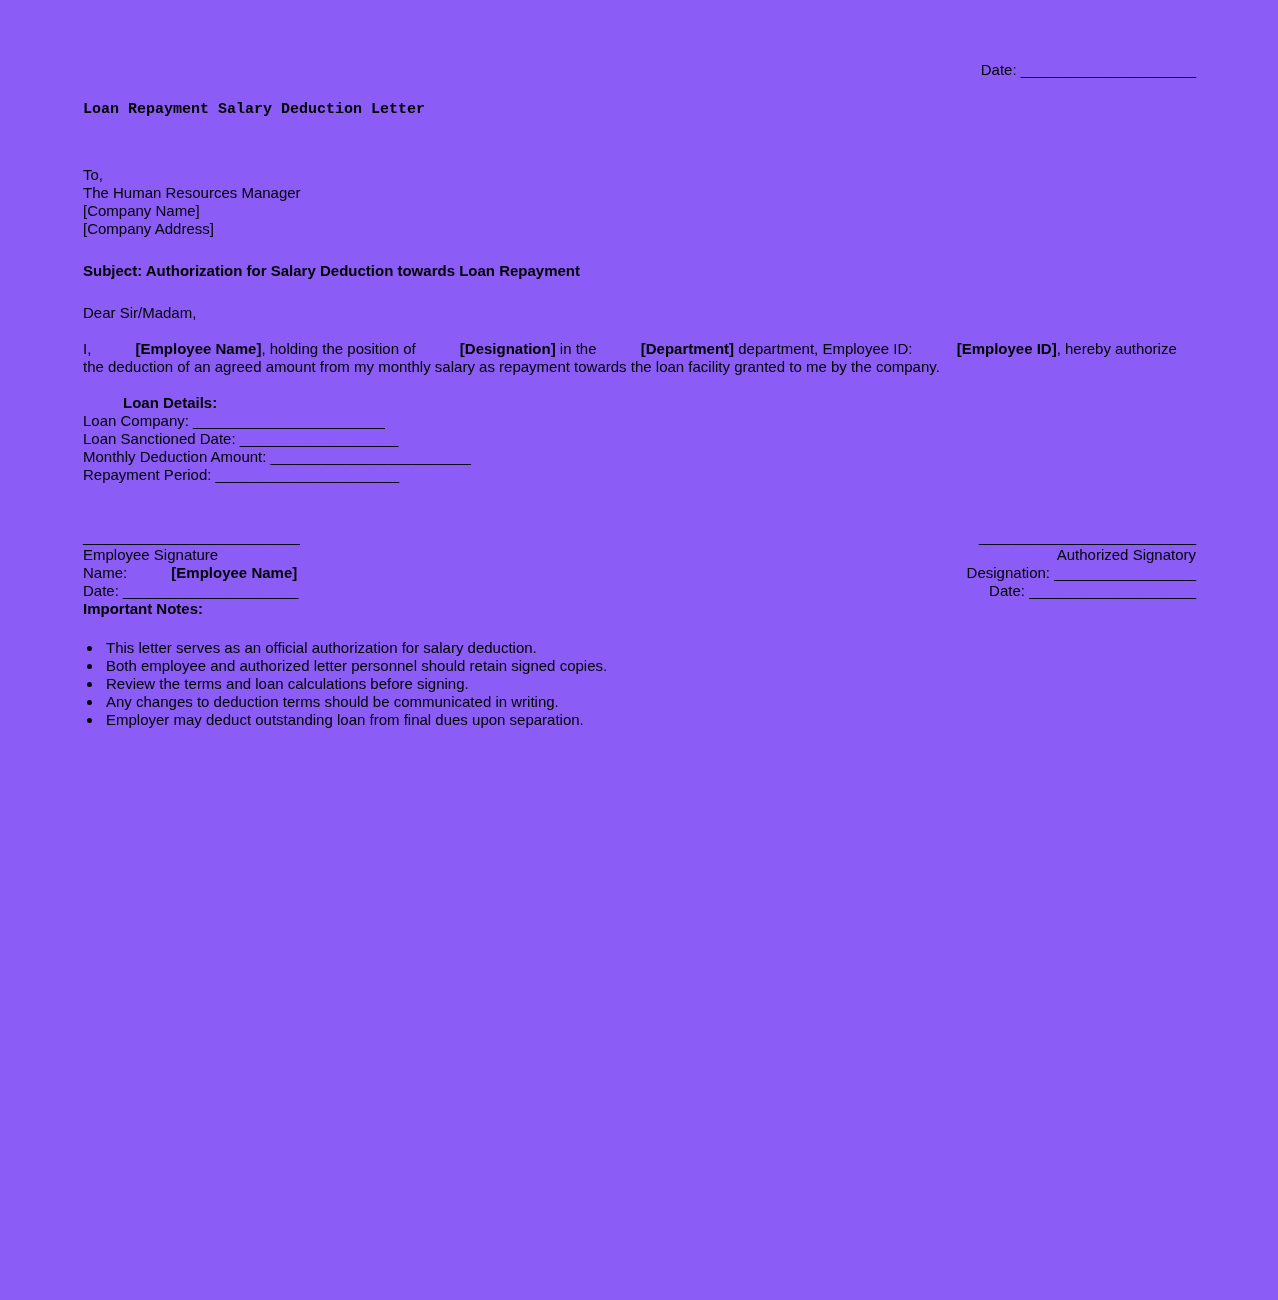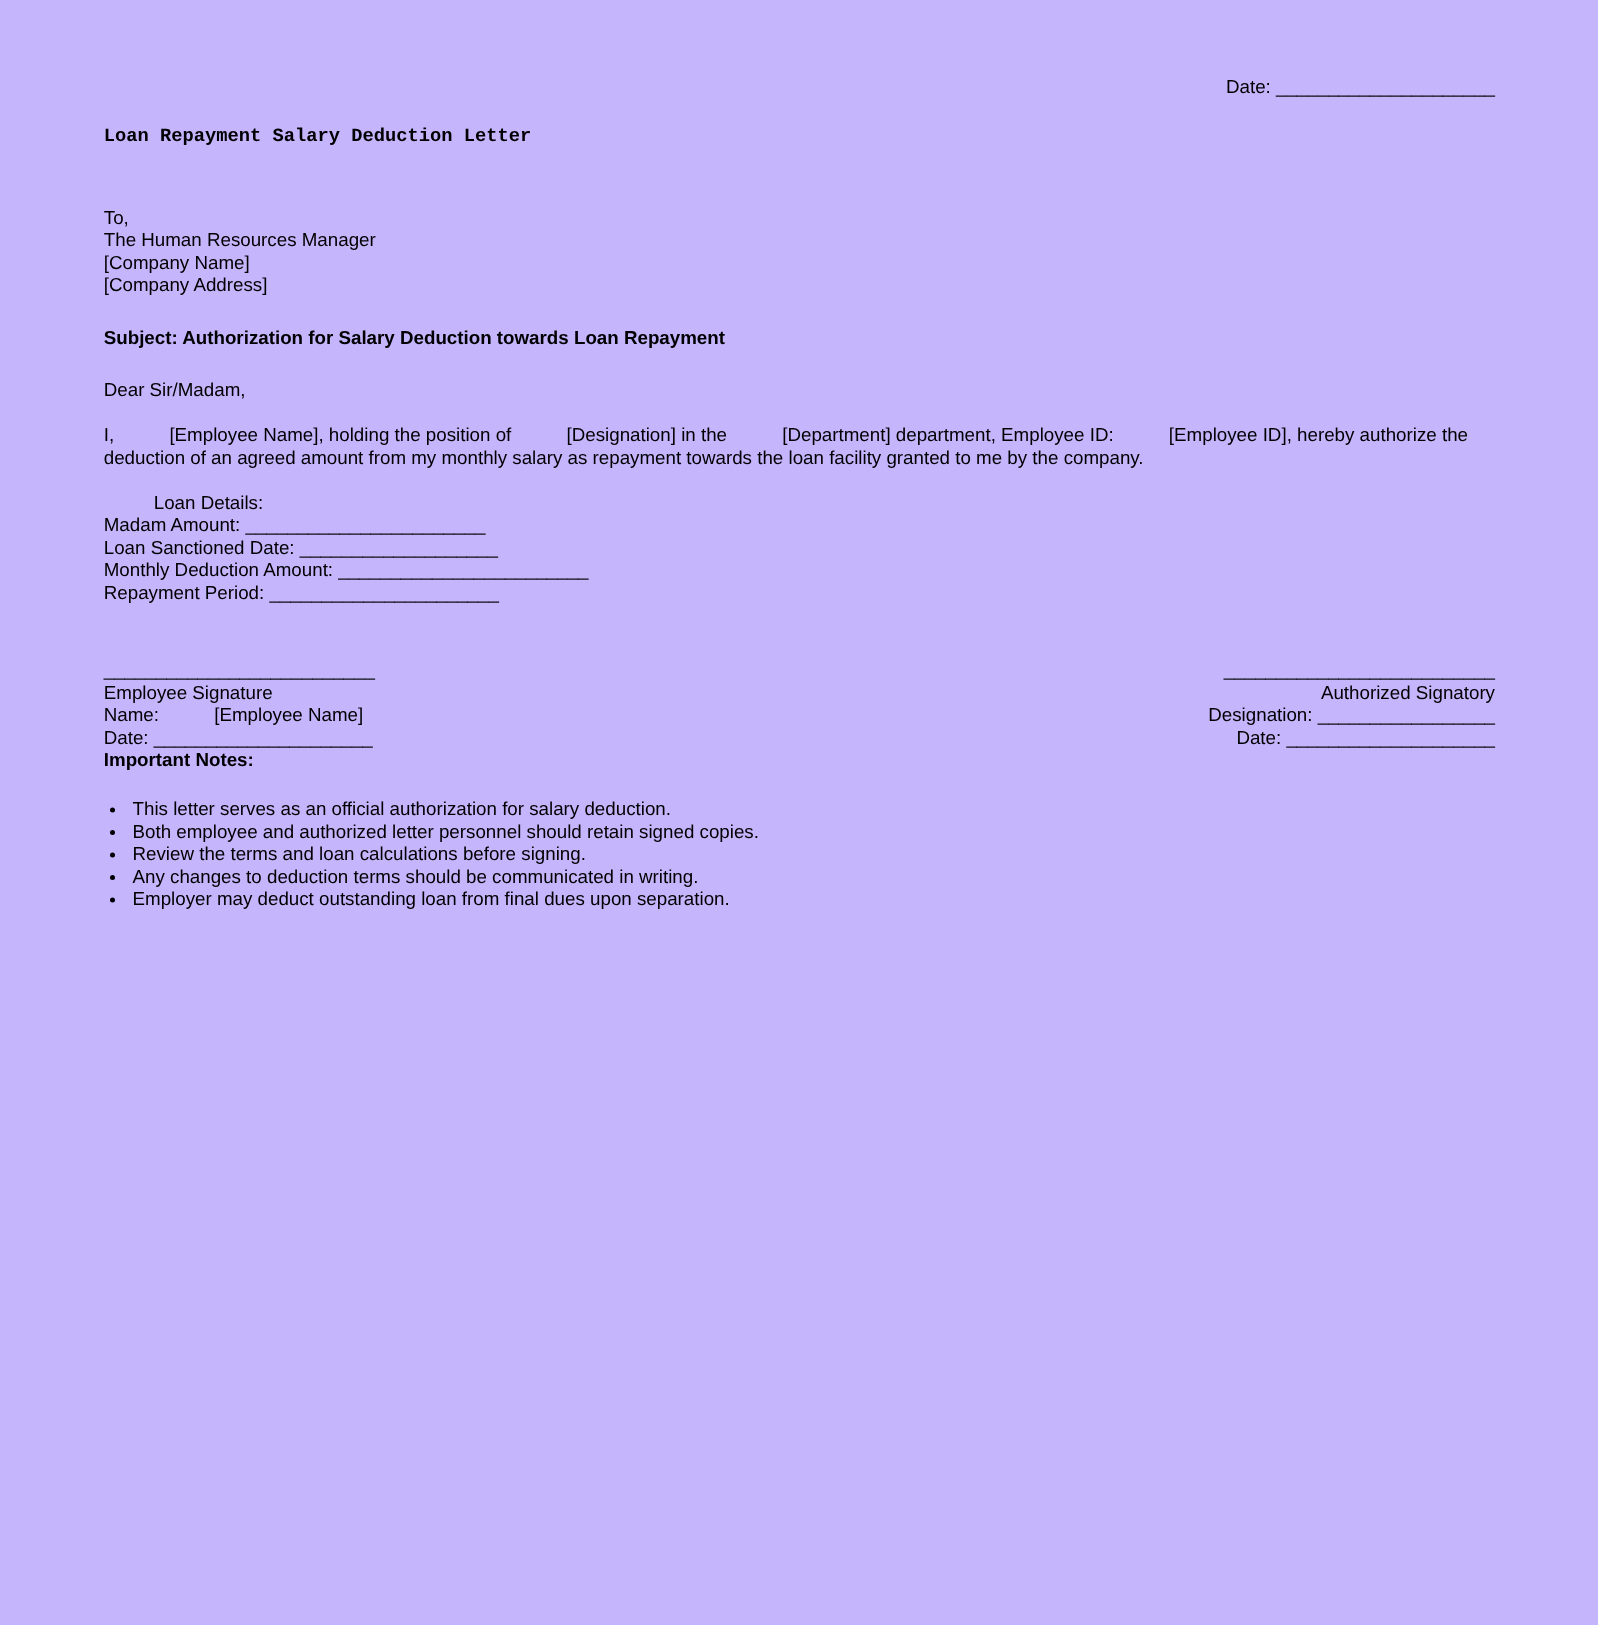--- a/index.html
+++ b/index.html
@@ -5,29 +5,29 @@
   html, body {
     margin: 0;
     padding: 0;
     background: #ffffff;
   }
   .page {
     position: relative;
     width: 1278px;
     height: 1300px;
     box-sizing: border-box;
-    background: #c4b5fd;
+    background: #8b5cf6;
     color: #000000;
     font-family: "Liberation Sans", "DejaVu Sans", sans-serif;
     font-size: 15px;
     line-height: 18px;
     padding: 61px 82px 0 83px;
     overflow: hidden;
   }
-  .b { font-weight: normal; padding-left: 40px; }
+  .b { font-weight: bold; padding-left: 40px; }
   .date-line { text-align: right; margin: 0; }
   .title { margin: 22px 0 0 0; text-align: left; font-weight: bold; font-family: Liberation Mono, monospace; }
   .recipient { margin: 47px 0 0 0; }
   .subject { margin: 24px 0 0 0; font-weight: bold; }
   .salutation { margin: 24px 0 0 0; }
   .intro { margin: 18px 0 0 0; }
   .loan-details { margin: 18px 0 0 0; }
   .para { margin: 18px 0 0 0; }
   .sig-row {
     margin: 44px 0 0 0;
@@ -65,21 +65,21 @@
 
   <div class="salutation">Dear Sir/Madam,</div>
 
   <div class="intro">
     <span>I, </span><span class="b">[Employee Name]</span><span>, holding the position of </span><span class="b">[Designation]</span><span> in the </span><span class="b">[Department]</span><span> department, Employee ID: </span><span class="b">[Employee ID]</span><span>, hereby authorize the deduction of an agreed amount from my monthly salary as repayment towards the loan facility granted to me by the company.</span>
   </div>
 
   <div class="loan-details">
     <div class="b">Loan Details:</div>
     <div>
-      <span>Madam Amount: </span><span>_______________________</span>
+      <span>Loan Company: </span><span>_______________________</span>
     </div>
     <div>
       <span>Loan Sanctioned Date: </span><span>___________________</span>
     </div>
     <div>
       <span>Monthly Deduction Amount: </span><span>________________________</span>
     </div>
     <div>
       <span>Repayment Period: </span><span>______________________</span>
     </div>

